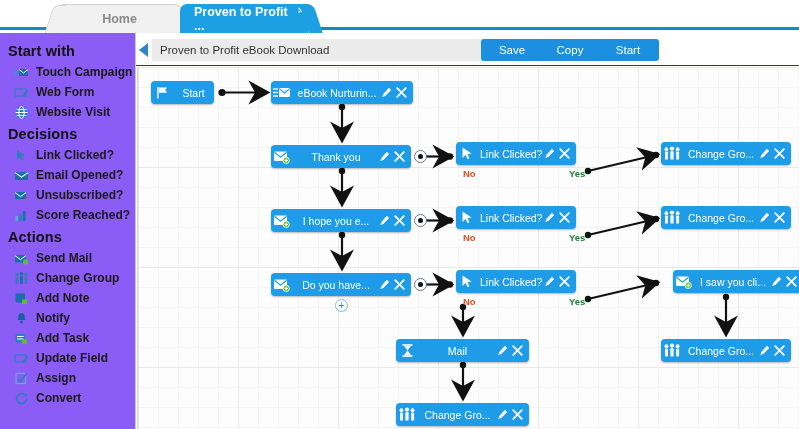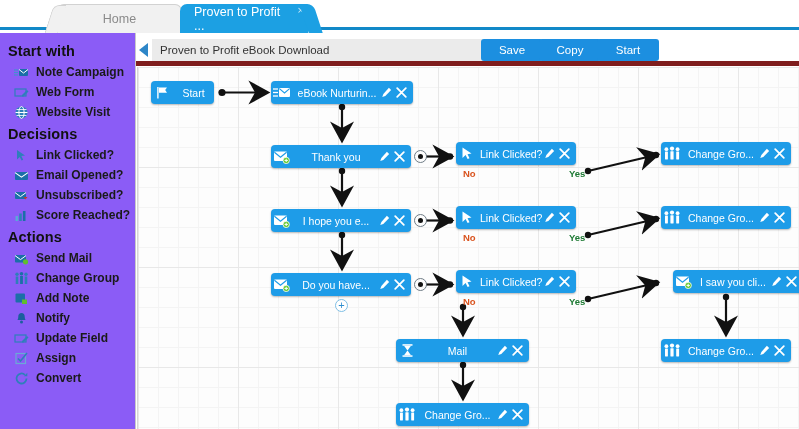--- a/index.html
+++ b/index.html
@@ -9,20 +9,21 @@
     overflow: hidden;
     background: #ffffff;
     font-family: "Liberation Sans", sans-serif;
   }
 
   
   #tabbar {
     position: absolute; left: 0; top: 0; width: 799px; height: 30px;
     background: #ffffff;
     border-bottom: 3px solid #1289c8;
+    font-weight: bold;
   }
   .tab {
     position: absolute; top: 4px; height: 29px;
     display: flex; align-items: center; justify-content: center;
     font-size: 12.5px;
     border-radius: 7px 7px 0 0;
     padding: 0 14px;
   }
   .tab.inactive {
     left: 57px; width: 125px;
@@ -67,21 +68,21 @@
   .sb-item {
     display: flex; align-items: center; gap: 7px;
     height: 20px; font-size: 12px; font-weight: bold; color: #1a1a1a;
     padding-left: 6px; cursor: pointer;
   }
   .sb-ico { width: 15px; height: 15px; flex: 0 0 15px; position: relative; }
 
   
   #topbar {
     position: absolute; left: 136px; top: 33px; width: 663px; height: 33px;
-    background: #ffffff; border-bottom: 5px solid #7f1d1d;
+    background: #ffffff; border-bottom: 1px solid #7f1d1d;
   }
   #collapse {
     position: absolute; left: 3px; top: 10px;
     width: 0; height: 0;
     border-top: 7px solid transparent; border-bottom: 7px solid transparent;
     border-right: 9px solid #2e86c8;
     cursor: pointer;
   }
   #title-input {
     position: absolute; left: 16px; top: 6px; width: 338px; height: 22px;
@@ -168,21 +169,21 @@
   <div class="sb-item">
     <span class="sb-ico">
       <svg width="15" height="15" viewBox="0 0 15 15">
           <rect x="5" y="4" width="9" height="7" rx="1" fill="#1b6fa8"></rect>
           <path d="M5 4.5l4.5 3.5L14 4.5" stroke="#fff" stroke-width="1" fill="none"></path>
           <line x1="0" y1="5" x2="4" y2="5" stroke="#3f93cf" stroke-width="1.2"></line>
           <line x1="0" y1="7.5" x2="4" y2="7.5" stroke="#3f93cf" stroke-width="1.2"></line>
           <line x1="0" y1="10" x2="4" y2="10" stroke="#3f93cf" stroke-width="1.2"></line>
         </svg>
     </span>
-    <span>Note Campaign</span>
+    <span>Touch Campaign</span>
   </div>
 
   <div class="sb-item">
     <span class="sb-ico">
       <svg width="15" height="15" viewBox="0 0 15 15">
           <rect x="1" y="4" width="11" height="7" fill="none" stroke="#2e7fba" stroke-width="1.2"></rect>
           <path d="M8 10l5-5 1.5 1.5-5 5H8z" fill="#2e7fba"></path>
         </svg>
     </span>
     <span>Web Form</span>
@@ -284,20 +285,31 @@
   <div class="sb-item">
     <span class="sb-ico">
       <svg width="15" height="15" viewBox="0 0 15 15">
           <path d="M7.5 2c-2 0-3.2 1.5-3.2 3.4 0 2.8-1 3.6-1 3.6h8.4s-1-.8-1-3.6C10.7 3.5 9.5 2 7.5 2z" fill="#1b5f9e"></path>
           <circle cx="7.5" cy="11" r="1.5" fill="#1b5f9e"></circle>
         </svg>
     </span>
     <span>Notify</span>
   </div>
 
+  <div class="sb-item">
+    <span class="sb-ico">
+      <svg width="15" height="15" viewBox="0 0 15 15">
+          <rect x="1.5" y="3" width="9.5" height="8.5" rx="1" fill="#2e7fba"></rect>
+          <line x1="3" y1="5.5" x2="9.5" y2="5.5" stroke="#fff" stroke-width="1"></line>
+          <line x1="3" y1="8" x2="9.5" y2="8" stroke="#fff" stroke-width="1"></line>
+          <rect x="8" y="8.5" width="5" height="4.5" fill="#5fbe2e"></rect>
+        </svg>
+    </span>
+    <span>Add Task</span>
+  </div>
 
   <div class="sb-item">
     <span class="sb-ico">
       <svg width="15" height="15" viewBox="0 0 15 15">
           <rect x="1" y="4" width="11" height="7" fill="none" stroke="#2e7fba" stroke-width="1.2"></rect>
           <path d="M8 10l5-5 1.5 1.5-5 5H8z" fill="#2e7fba"></path>
         </svg>
     </span>
     <span>Update Field</span>
   </div>

